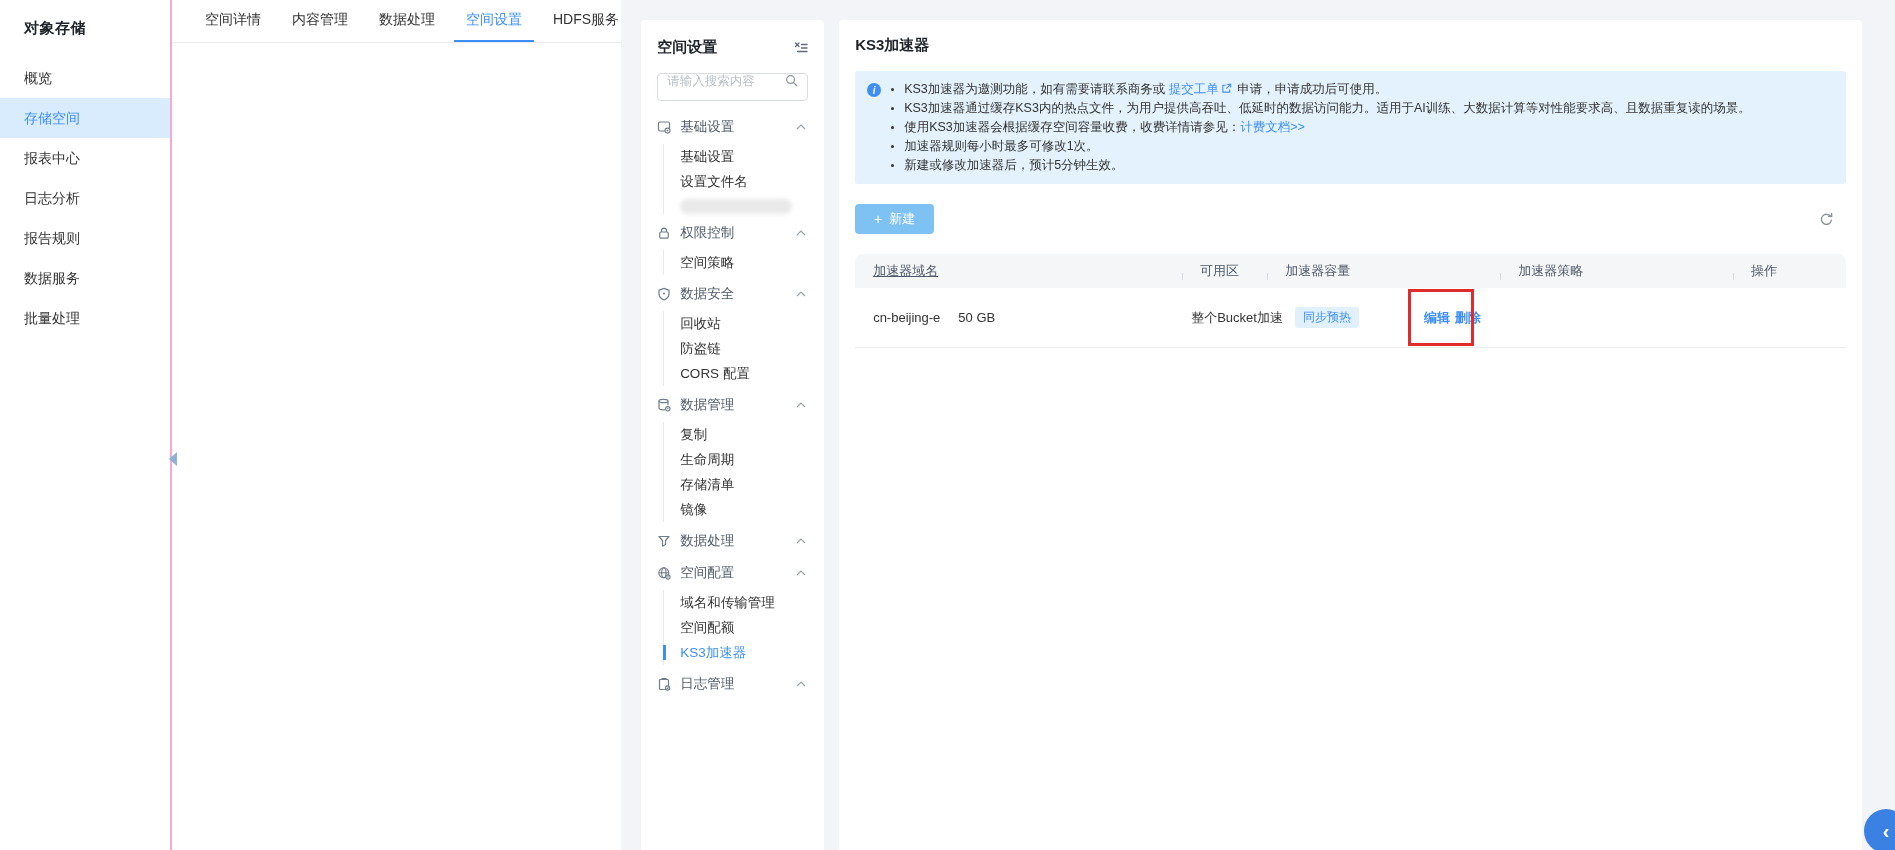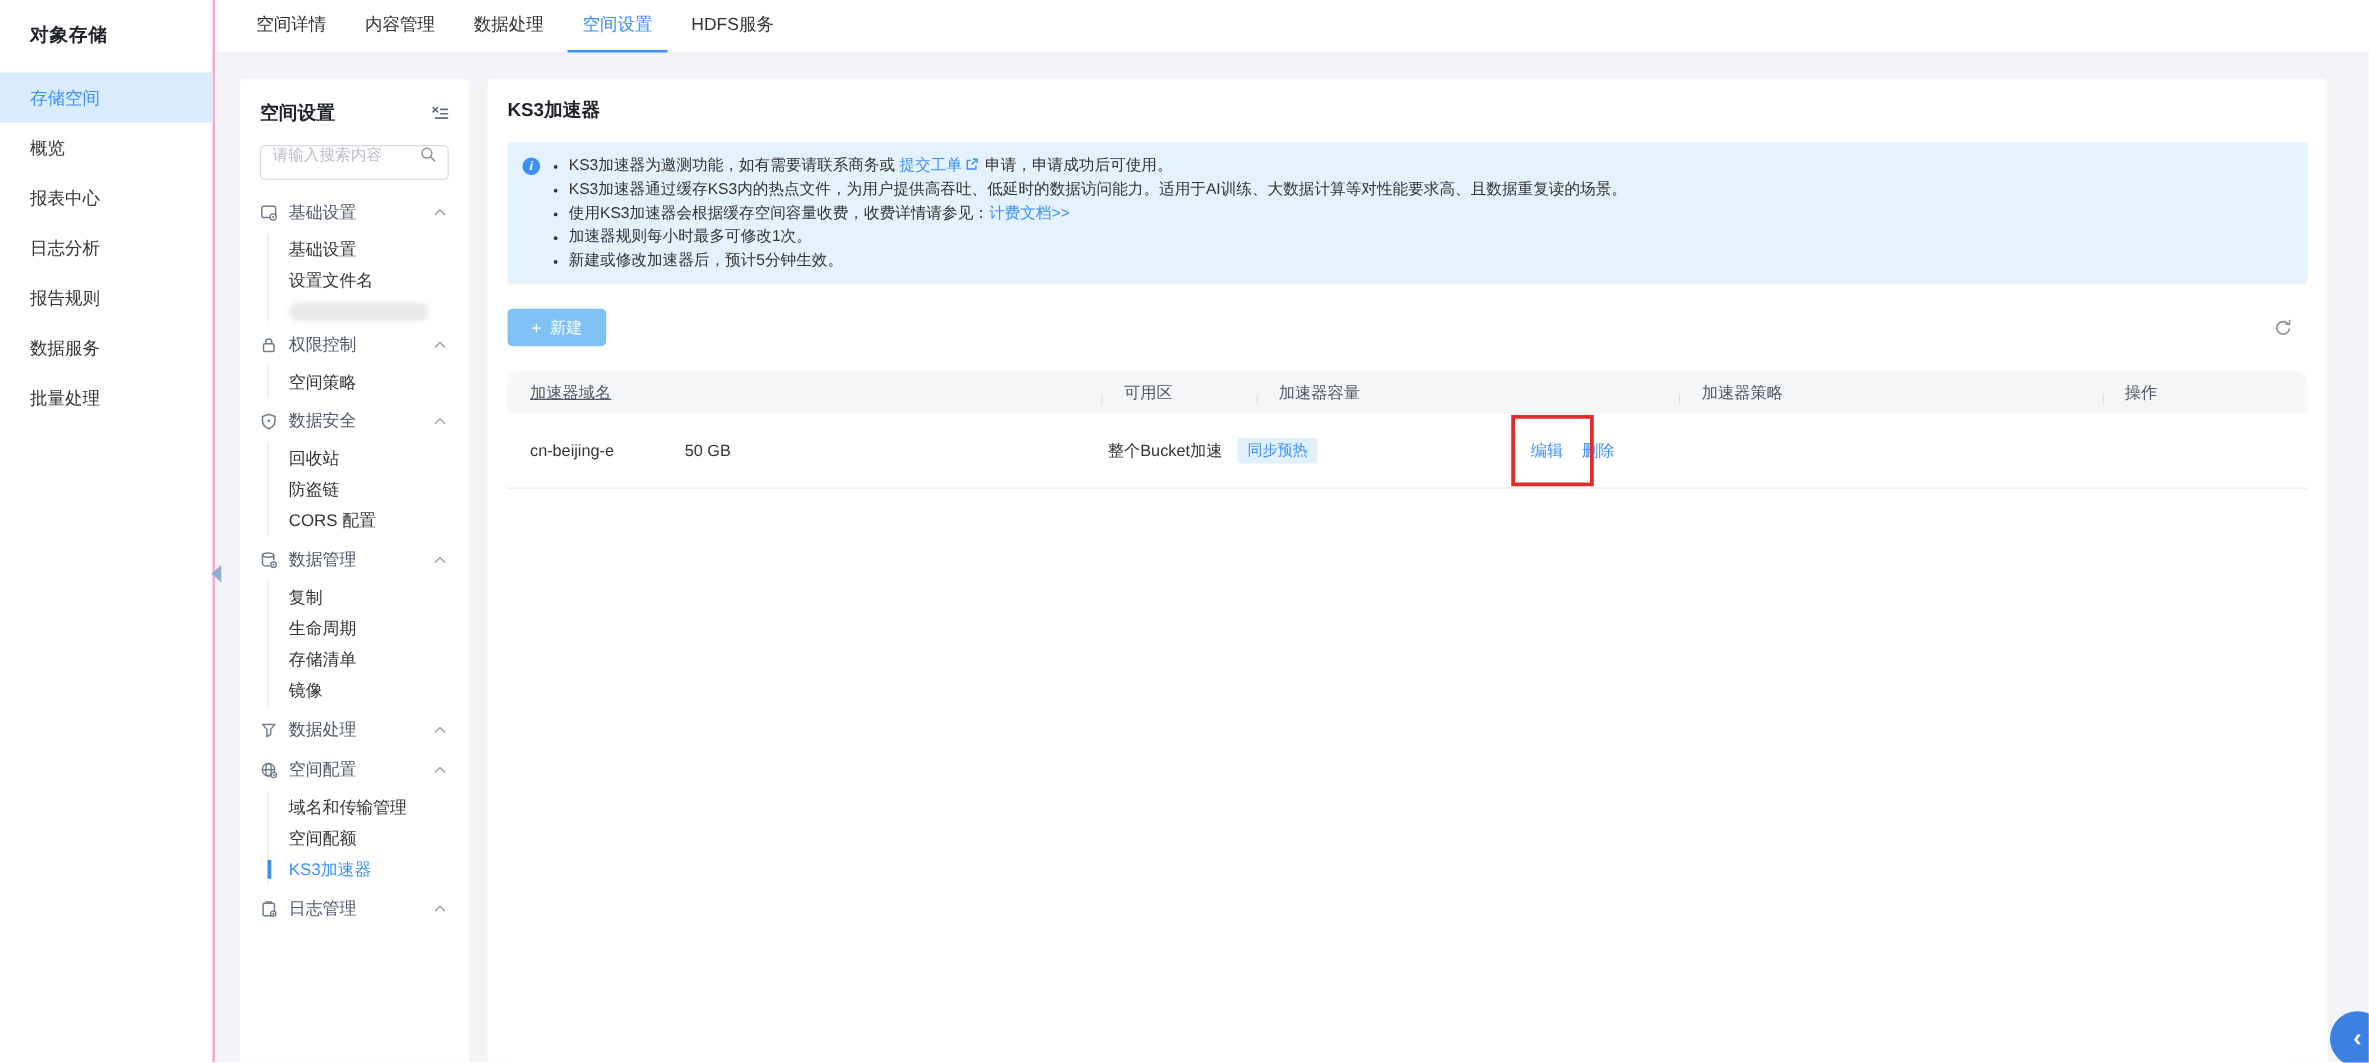--- a/index.html
+++ b/index.html
@@ -10,21 +10,21 @@
   
   .sidebar { width:172px; flex-shrink:0; background:#fff; border-right:2px solid #f9a8d4; position:relative; }
   .sidebar-title { font-size:15px; font-weight:bold; color:#1f2329; padding:19px 0 0 24px; letter-spacing:.5px; }
   .side-nav { margin-top:20px; }
   .side-item { height:40px; line-height:40px; padding-left:24px; font-size:14px; color:#333; cursor:pointer; }
   .side-item.active { background:#d9ecfd; color:#3d8ff7; }
   .collapse-handle { position:absolute; top:452px; right:-7px; width:0; height:0;
     border-top:7px solid transparent; border-bottom:7px solid transparent; border-right:8px solid #8fb0d4; }
 
   
-  .main-col { flex:1; min-width:0; display:flex; flex-direction:column; }
+  .main-col { flex:1; min-width:0; display:flex; flex-direction:row; }
   .tabbar { height:43px; background:#fff; border-bottom:1px solid #e9ebef; display:flex; align-items:flex-end; padding-left:31px; gap:27px; flex-shrink:0; }
   .tab { font-size:14px; color:#333; height:43px; line-height:41px; position:relative; cursor:pointer; white-space:nowrap; padding:0 2px; }
   .tab.active { color:#3d8ff7; }
   .tab.active::after { content:""; position:absolute; left:-10px; right:-10px; bottom:0; height:2px; background:#3d8ff7; }
 
   .content { flex:1; background:#f2f4f7; display:flex; padding:20px 0 0 20px; overflow:hidden; }
 
   
   .panel { width:183px; flex-shrink:0; background:#fff; border-radius:4px 4px 0 0; margin-right:15px; padding:18px 16px 10px; }
   .panel-head { display:flex; align-items:center; justify-content:space-between; }
@@ -65,38 +65,38 @@
 
   
   .table { margin-top:20px; }
   .thead { display:flex; align-items:center; height:34px; background:#f5f6f8; border-radius:8px 8px 0 0; font-size:13px; color:#4e5969; }
   .trow { display:flex; align-items:center; height:60px; background:#fff; border-bottom:1px solid #e9ebef; font-size:13px; color:#333; }
   .tc { padding-left:18px; overflow:hidden; white-space:nowrap; display:flex; align-items:center; }
   .c1 { width:33%;text-decoration:underline; } .c2 { width:8.6%; } .c3 { width:23.5%; } .c4 { width:23.5%; } .c5 { width:11.4%; }
   .thead .tc { position:relative; }
   .thead .tc + .tc::before { content:""; position:absolute; left:0; top:11px; height:12px; width:1px; background:#d8dce2; }
   .badge { margin-left:12px; padding:3px 8px; background:#e1f0fd; color:#3d8ff7; font-size:12px; border-radius:3px; line-height:1.3; }
-  .actions { gap:15px; overflow:visible; }
+  .actions { gap:5px; overflow:visible;font-weight:bold; }
   .action-link { color:#3d8ff7; cursor:pointer; white-space:nowrap; }
   .edit-wrap { position:relative; }
   .red-box { position:absolute; left:-16px; top:-20px; width:66px; height:57px; border:3px solid #e12b2b; pointer-events:none; }
 
   .float-btn { position:absolute; left:1864px; top:809px; width:44px; height:44px; border-radius:50%; background:#3b80e3;
     color:#fff; display:flex; align-items:center; justify-content:center; font-size:20px; font-weight:bold; cursor:pointer; }
 </style>
 </head>
 <body>
 
 <div class="app">
 
   <aside class="sidebar">
     <div class="sidebar-title">对象存储</div>
     <nav class="side-nav">
+      <div class="side-item">概览</div>
       <div class="side-item active">存储空间</div>
-      <div class="side-item">概览</div>
       <div class="side-item">报表中心</div>
       <div class="side-item">日志分析</div>
       <div class="side-item">报告规则</div>
       <div class="side-item">数据服务</div>
       <div class="side-item">批量处理</div>
     </nav>
     <div class="collapse-handle"></div>
   </aside>
 
   <div class="main-col">

